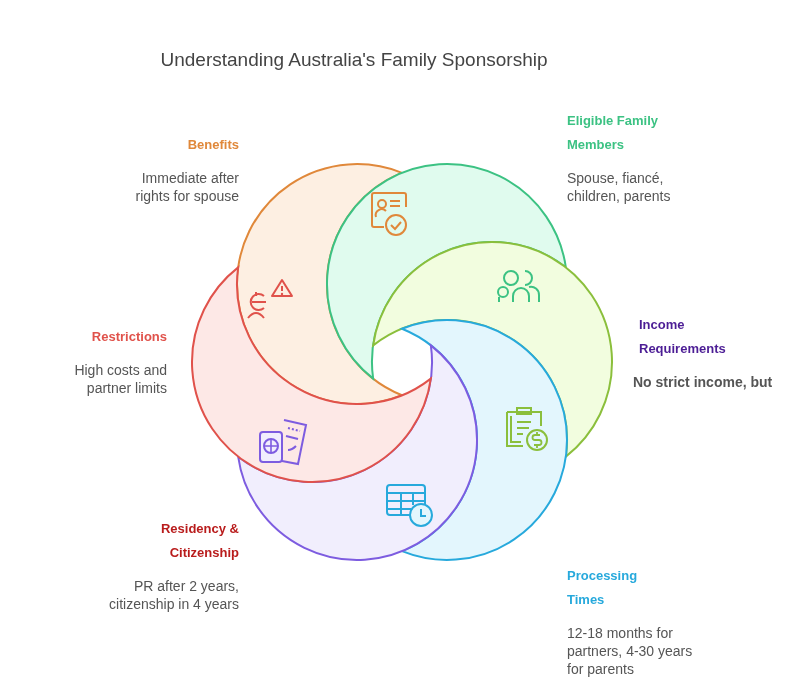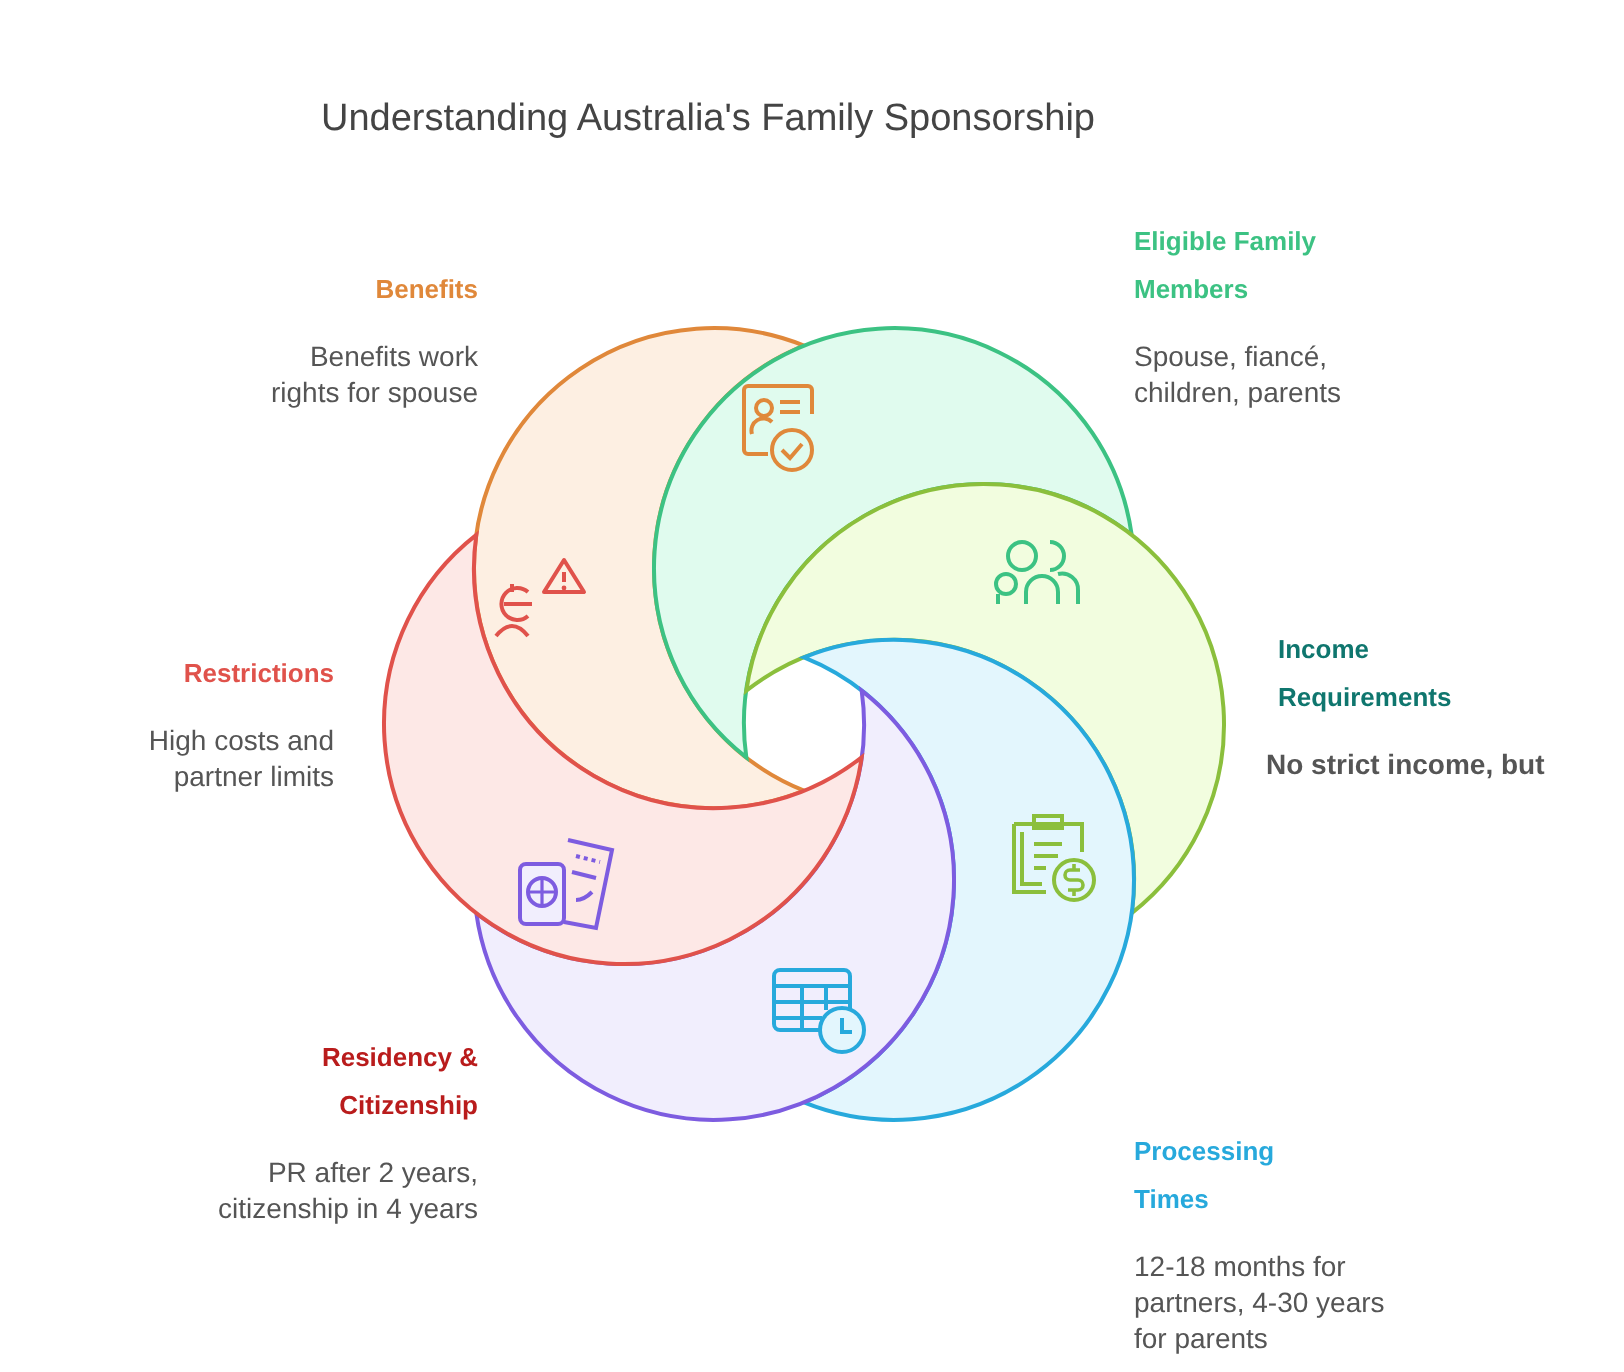--- a/index.html
+++ b/index.html
@@ -79,38 +79,38 @@
       <circle cx="14" cy="-6" r="1.2" fill="#E0524B"></circle>
       </g>
     </g>
 </svg>
 
 <div class="label right" style="right:573px; top:133px;">
   <div class="head" style="color:#E0883A">
     <div>Benefits</div>
   </div>
   <div class="desc">
-    <div>Benefits work</div>
+    <div>Immediate after</div>
     <div>rights for spouse</div>
   </div>
 </div>
 
 <div class="label left" style="left:567px; top:109px;">
   <div class="head" style="color:#3CC283">
     <div>Eligible Family</div>
     <div>Members</div>
   </div>
   <div class="desc">
     <div>Spouse, fiancé,</div>
     <div>children, parents</div>
   </div>
 </div>
 
 <div class="label left" style="left:639px; top:313px;">
-  <div class="head" style="color:#0f766e">
+  <div class="head" style="color:#4c1d95">
     <div>Income</div>
     <div>Requirements</div>
   </div>
   <div class="desc" style="margin-left:-6px;font-weight:bold;">
     <div>No strict income, but</div>
   </div>
 </div>
 
 <div class="label left" style="left:567px; top:517px;margin-top:47px;">
   <div class="head" style="color:#27A9DC">

